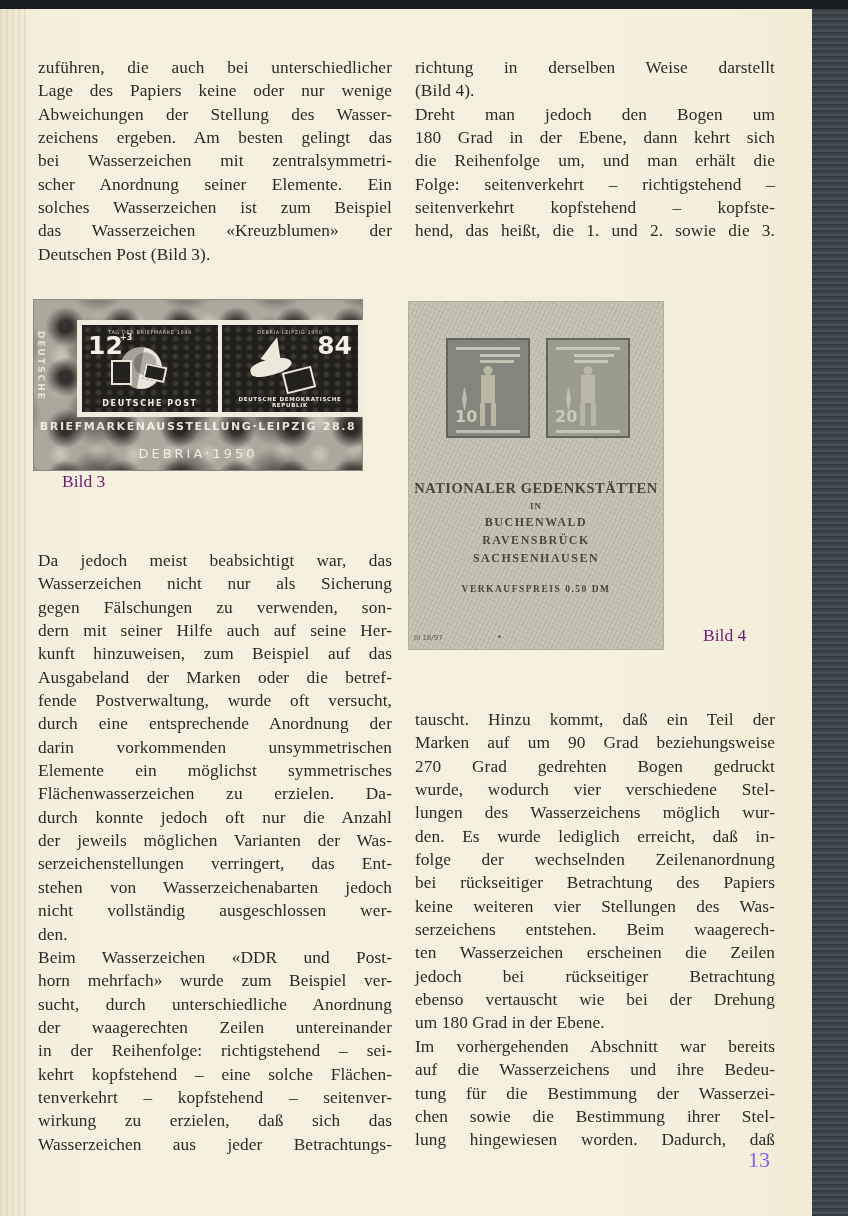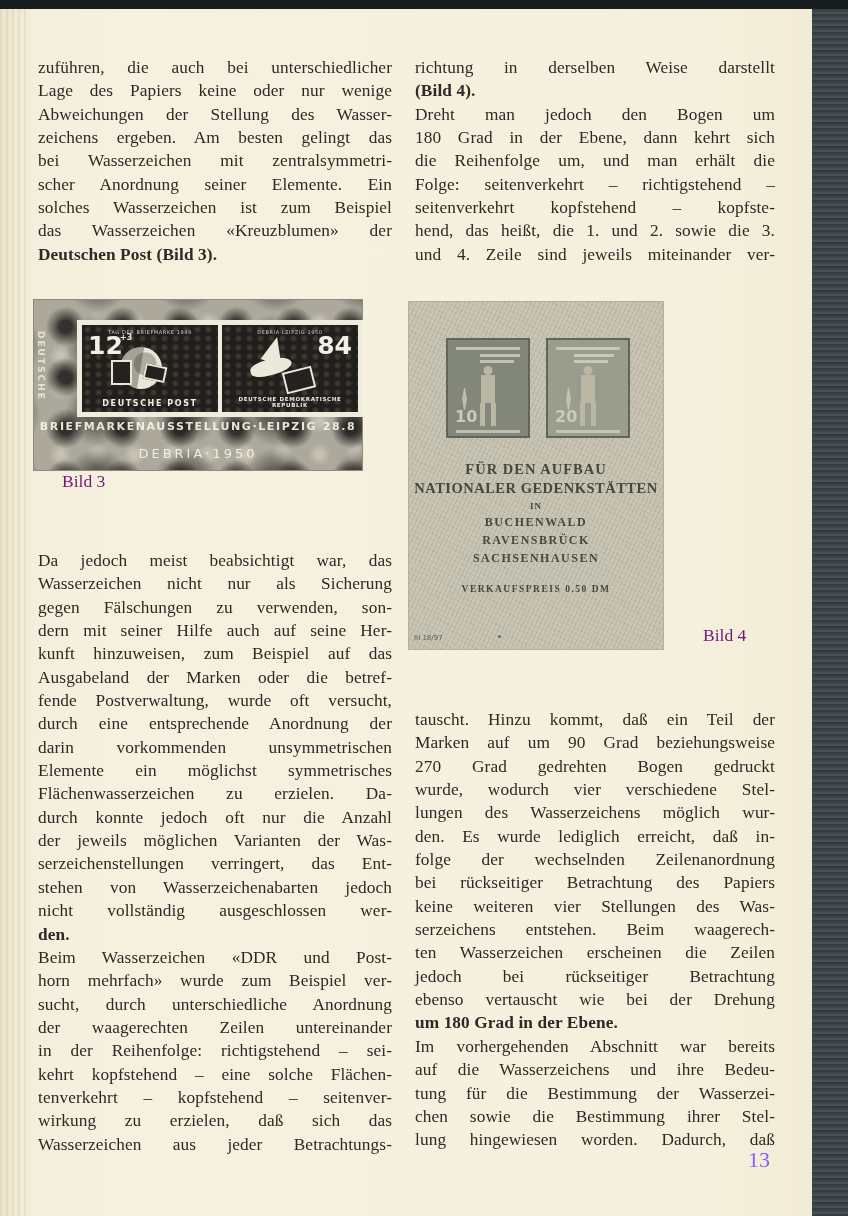--- a/index.html
+++ b/index.html
@@ -8,21 +8,21 @@
     background:linear-gradient(90deg,#ece4cc 0px,#f4efdc 34px,#f6f1df 120px,#f5f0dd 700px,#f2ecd6 812px);
     font-family:"Liberation Serif",serif;
   }
   .edge-top{position:absolute;left:0;top:0;width:100%;height:9px;background:#171c1f;z-index:5;}
   .edge-right{position:absolute;right:0;top:0;width:36px;height:100%;z-index:4;
     background:repeating-linear-gradient(180deg,#495056 0 2px,#353c41 2px 4px,#3e454a 4px 6px);}
   .edge-left-shade{position:absolute;left:0;top:9px;width:26px;height:1207px;z-index:1;pointer-events:none;
     background:repeating-linear-gradient(90deg,rgba(180,165,130,.18) 0 2px,rgba(255,255,255,0) 2px 6px);}
   .col{position:absolute;color:#2c2a26;font-size:17.3px;line-height:23.35px;letter-spacing:.1px;z-index:2;}
   .pline{text-align:justify;text-align-last:justify;white-space:normal;}
-  .pline.end{text-align-last:left;font-weight:bold;}
+  .pline.end{text-align-last:left;}
   .caption{position:absolute;color:#701a75;font-size:17.5px;z-index:2;margin-left:25px;}
 
   
   .fig3{position:absolute;left:33px;top:299px;width:330px;height:172px;z-index:2;
     background-color:#aca89c;
     background-image:
       radial-gradient(circle, rgba(28,27,24,.85) 16%, rgba(28,27,24,0) 52%),
       radial-gradient(circle, rgba(72,70,62,.75) 22%, rgba(72,70,62,0) 58%),
       radial-gradient(circle, rgba(235,230,214,.4) 12%, rgba(235,230,214,0) 46%);
     background-size:57px 51px, 89px 67px, 37px 33px;
@@ -170,21 +170,20 @@
       <div class="pline">richtung in derselben Weise darstellt</div>
       <div class="pline end">(Bild 4).</div>
     </div>
   <div>
       <div class="pline">Dreht man jedoch den Bogen um</div>
       <div class="pline">180 Grad in der Ebene, dann kehrt sich</div>
       <div class="pline">die Reihenfolge um, und man erhält die</div>
       <div class="pline">Folge: seitenverkehrt – richtigstehend –</div>
       <div class="pline">seitenverkehrt kopfstehend – kopfste-</div>
       <div class="pline">hend, das heißt, die 1. und 2. sowie die 3.</div>
-      <div class="pline">und 4. Zeile sind jeweils miteinander ver-</div>
     </div>
 </div>
 
 <div class="fig4">
   <div class="stamp4 s10">
     <div class="s4-bar" style="top:7px;width:64px;"></div>
     <div class="s4-bar" style="top:14px;width:40px;left:32px;transform:none;"></div>
     <div class="s4-bar" style="top:20px;width:34px;left:32px;transform:none;"></div>
     <div class="s4-branch"></div>
     <div class="s4-fig">
@@ -203,21 +202,20 @@
     <div class="s4-branch" style="left:18px;"></div>
     <div class="s4-fig">
       <div class="head"></div>
       <div class="torso"></div>
       <div class="legL"></div>
       <div class="legR"></div>
     </div>
     <div class="s4-val">20</div>
     <div class="s4-foot"></div>
   </div>
-  <div class="f4-text f4-t1">FÜR DEN AUFBAU</div>
   <div class="f4-text f4-t2">NATIONALER GEDENKSTÄTTEN</div>
   <div class="f4-text f4-in">IN</div>
   <div class="f4-text f4-c1">BUCHENWALD</div>
   <div class="f4-text f4-c2">RAVENSBRÜCK</div>
   <div class="f4-text f4-c3">SACHSENHAUSEN</div>
   <div class="f4-text f4-price">VERKAUFSPREIS 0.50 DM</div>
   <div class="f4-mark">III 18/97</div>
   <div class="f4-dot"></div>
 </div>
 <div class="caption" style="left:678px;top:625px;">Bild 4</div>

